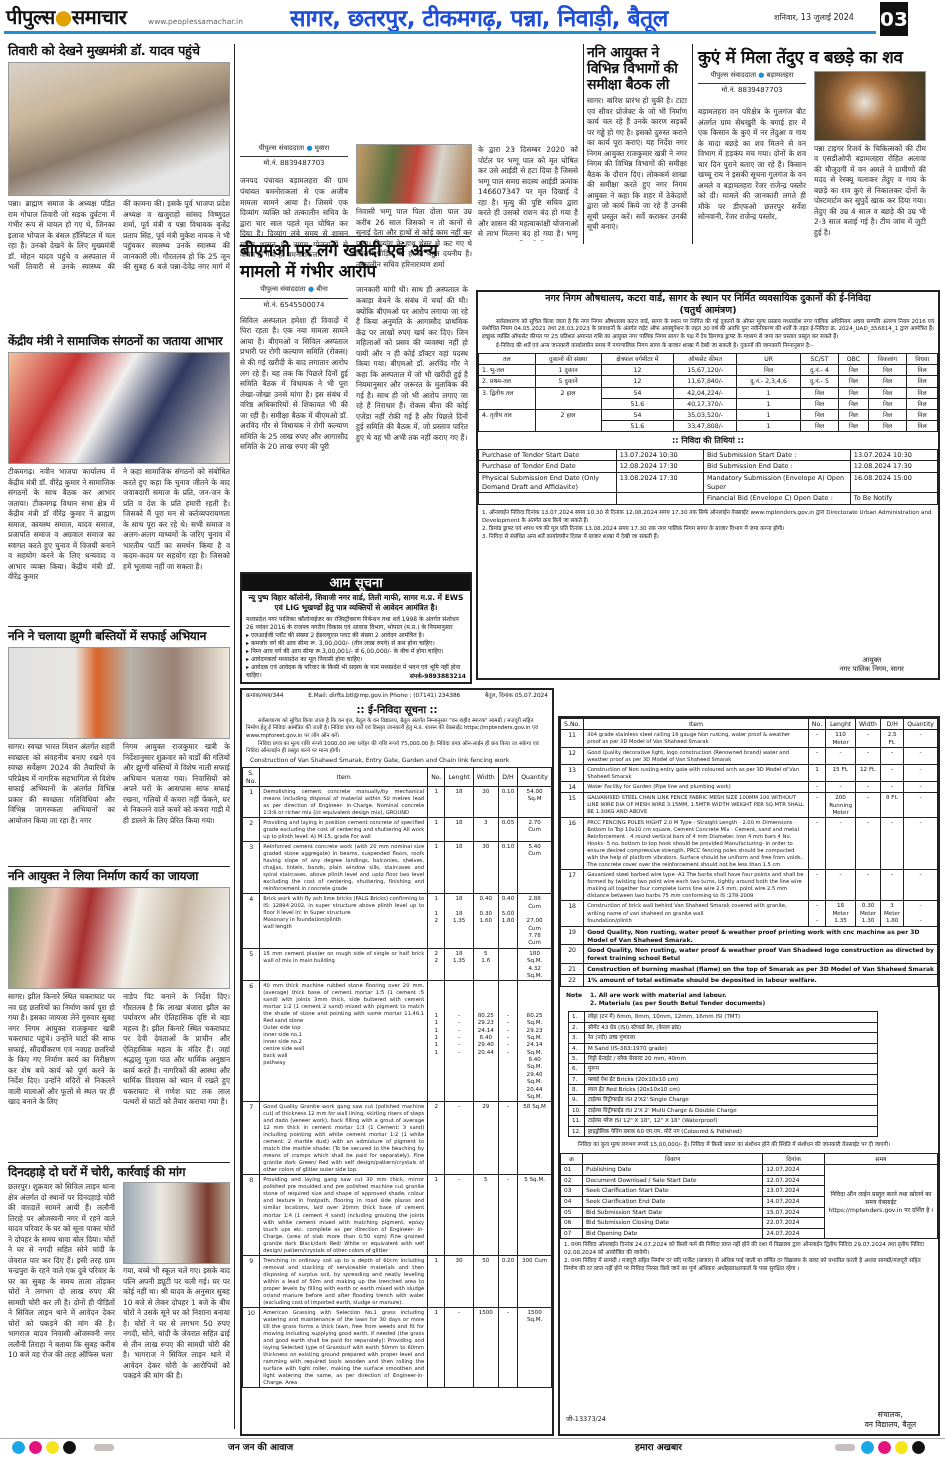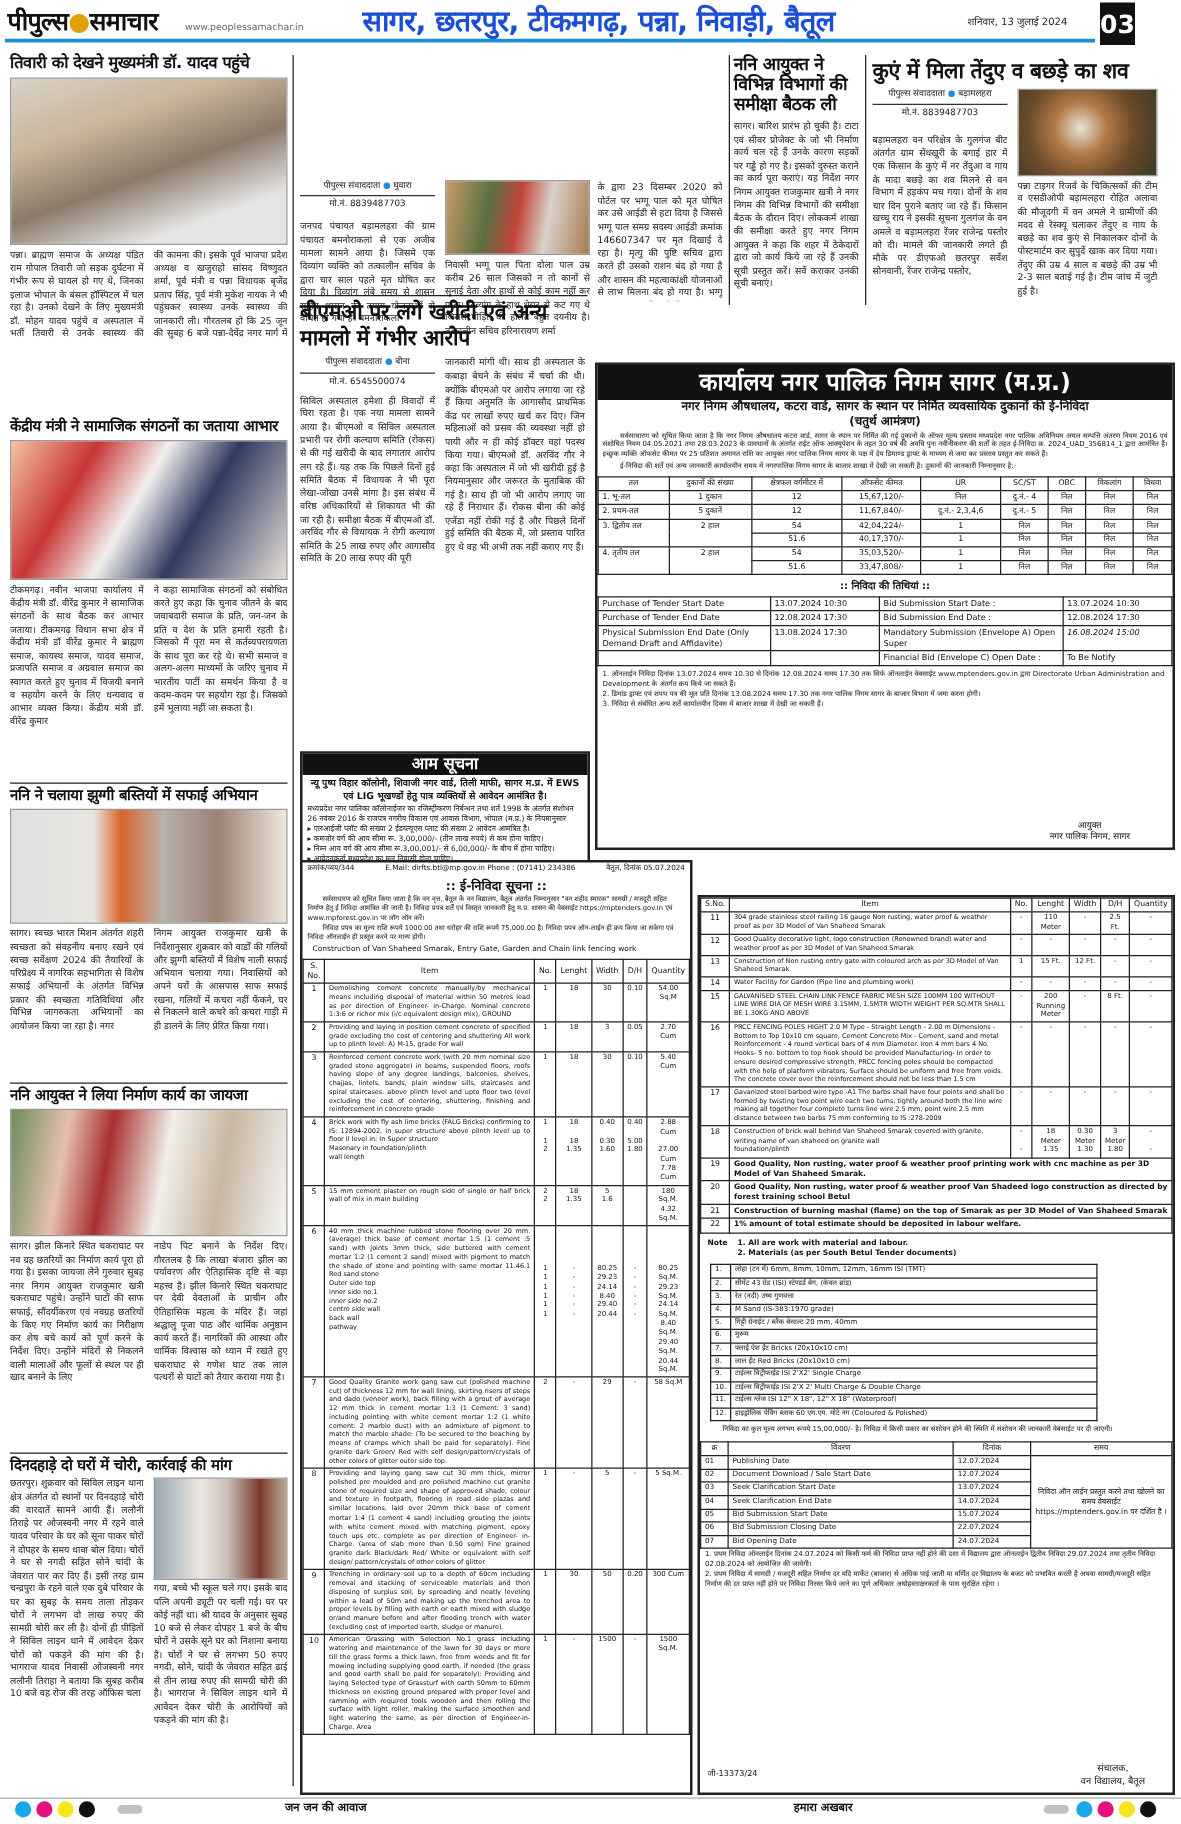--- a/index.html
+++ b/index.html
@@ -139,36 +139,35 @@
   <div style="display:flex;gap:8px;margin-top:4px">
     <div style="width:108px">
       <div class="byline"><span>पीपुल्स संवाददाता</span> <span class="b">●</span> <span>बीना</span></div>
       <div class="mob" style="margin-top:3px">मो.नं. 6545500074</div>
       <div class="txt" style="margin-top:6px;height:198px">सिविल अस्पताल हमेशा ही विवादों में घिरा रहता है। एक नया मामला सामने आया है। बीएमओ व सिविल अस्पताल प्रभारी पर रोगी कल्याण समिति (रोकस) से की गई खरीदी के बाद लगातार आरोप लग रहे हैं। यह तक कि पिछले दिनों हुई समिति बैठक में विधायक ने भी पूरा लेखा-जोखा उनसे मांगा है। इस संबंध में वरिष्ठ अधिकारियों से शिकायत भी की जा रही है। समीक्षा बैठक में बीएमओ डॉ. अरविंद गौर से विधायक ने रोगी कल्याण समिति के 25 लाख रुपए और आगासौद समिति के 20 लाख रुपए की पूरी</div>
     </div>
     <div class="txt" style="width:112px;height:232px">जानकारी मांगी थी। साथ ही अस्पताल के कबाड़ा बेचने के संबंध में चर्चा की थी। क्योंकि बीएमओ पर आरोप लगाया जा रहे हैं किया अनुमति के आगासौद प्राथमिक केंद्र पर लाखों रुपए खर्च कर दिए। जिन महिलाओं को प्रसव की व्यवस्था नहीं हो पायी और न ही कोई डॉक्टर वहां पदस्थ किया गया। बीएमओ डॉ. अरविंद गौर ने कहा कि अस्पताल में जो भी खरीदी हुई है नियमानुसार और जरूरत के मुताबिक की गई है। साथ ही जो भी आरोप लगाए जा रहे हैं निराधार हैं। रोकस बीना की कोई एजेंडा नहीं रोकी गई है और पिछले दिनों हुई समिति की बैठक में, जो प्रस्ताव पारित हुए थे वह भी अभी तक नहीं कराए गए हैं।</div>
   </div>
 </div>
 
-<div class="abs ad" style="left:240px;top:601px;width:232px;height:112px">
+<div class="abs ad" style="left:240px;top:572px;width:232px;height:112px">
   <div class="adhead" style="font-size:13px;height:17px;line-height:17px">आम सूचना</div>
   <div style="font-weight:bold;font-size:7.5px;text-align:center;padding:2px 3px;line-height:1.3">न्यू पुष्प विहार कॉलोनी, शिवाजी नगर वार्ड, तिली माफी, सागर म.प्र. में EWS एवं LIG भूखण्डों हेतु पात्र व्यक्तियों से आवेदन आमंत्रित है।</div>
   <div style="font-size:6px;padding:0 4px;line-height:1.35">मध्यप्रदेश नगर पालिका कॉलोनाईजर का रजिस्ट्रीकरण निर्बन्धन तथा शर्त 1998 के अंतर्गत संशोधन 26 नवंबर 2016 के राजपत्र नगरीय विकास एवं आवास विभाग, भोपाल (म.प्र.) के नियमानुसार</div>
   <ul style="list-style:none;font-size:6px;padding:0 4px;line-height:1.35">
     <li>▸ <span>एलआईजी प्लॉट की संख्या 2 ईडब्ल्यूएस प्लाट की संख्या 2 आवेदन आमंत्रित है।</span></li>
     <li>▸ <span>कमजोर वर्ग की आय सीमा रू. 3,00,000/- (तीन लाख रुपये) से कम होना चाहिए।</span></li>
     <li>▸ <span>निम्न आय वर्ग की आय सीमा रू.3,00,001/- से 6,00,000/- के बीच में होना चाहिए।</span></li>
     <li>▸ <span>आवेदनकर्ता मध्यप्रदेश का मूल निवासी होना चाहिए।</span></li>
     <li>▸ <span>आवेदक एवं आवेदक के परिवार के किसी भी सदस्य के नाम मध्यप्रदेश में भवन एवं भूमि नहीं होना चाहिए।</span></li>
   </ul>
   <div style="position:absolute;right:4px;bottom:2px;font-size:6px;font-weight:bold">संपर्क-9893883214</div>
 </div>
 
 <div class="abs ad" style="left:476px;top:290px;width:464px;height:390px">
-  <div class="adhead" style="font-size:19px;height:28px;line-height:28px">कार्यालय नगर पालिक निगम सागर (म.प्र.)</div>
   <div style="text-align:center;font-weight:bold;font-size:9.5px;line-height:1.25">नगर निगम औषधालय, कटरा वार्ड, सागर के स्थान पर निर्मित व्यवसायिक दुकानों की ई-निविदा</div>
   <div style="text-align:center;font-weight:bold;font-size:9.5px;line-height:1.25">(चतुर्थ आमंत्रण)</div>
   <div style="font-size:5.6px;padding:2px 4px;text-align:justify;line-height:1.35;text-indent:14px">सर्वसाधारण को सूचित किया जाता है कि नगर निगम औषधालय कटरा वार्ड, सागर के स्थान पर निर्मित की गई दुकानों के ऑफर मूल्य प्रस्ताव मध्यप्रदेश नगर पालिक अधिनियम अचल सम्पत्ति अंतरण नियम 2016 एवं संशोधित नियम 04.05.2021 तथा 28.03.2023 के प्रावधानों के अंतर्गत राईट ऑफ आक्यूपेशन के तहत 30 वर्ष की अवधि पुनः नवीनीकरण की शर्तों के तहत ई-निविदा क्र. 2024_UAD_356814_1 द्वारा आमंत्रित हैं। इच्छुक व्यक्ति ऑफसेट कीमत पर 25 प्रतिशत अमानत राशि का आयुक्त नगर पालिक निगम सागर के पक्ष में देय डिमाण्ड ड्राफ्ट के माध्यम से जमा कर प्रस्ताव प्रस्तुत कर सकते हैं।</div>
   <div style="font-size:5.6px;padding:0 4px;line-height:1.35;text-indent:14px">ई-निविदा की शर्तें एवं अन्य जानकारी कार्यालयीन समय में नगरपालिक निगम सागर के बाजार शाखा में देखी जा सकती है। दुकानों की जानकारी निम्नानुसार है:-</div>
   <table class="tbl" style="width:100%;margin-top:3px">
     <thead>
         <tr id="shop-head">
           <th style="white-space: pre-line;">तल</th>
           <th style="white-space: pre-line;">दुकानों की संख्या</th>
           <th style="white-space: pre-line;">क्षेत्रफल वर्गमीटर में</th>
@@ -257,21 +256,21 @@
         <tr>
           <td style="width: 30%; font-size: 6.5px; white-space: pre-line;">Purchase of Tender End Date</td>
           <td style="width: 19%; font-size: 6.5px; white-space: pre-line;">12.08.2024    17:30</td>
           <td style="width: 32%; font-size: 6.5px; white-space: pre-line;">Bid Submission End Date :</td>
           <td style="font-size: 6.5px; white-space: pre-line;">12.08.2024    17:30</td>
         </tr>
         <tr>
           <td style="width: 30%; font-size: 6.5px; white-space: pre-line;">Physical Submission End Date (Only Demand Draft and Affidavite)</td>
           <td style="width: 19%; font-size: 6.5px; white-space: pre-line;">13.08.2024    17:30</td>
           <td style="width: 32%; font-size: 6.5px; white-space: pre-line;">Mandatory Submission (Envelope A) Open Super</td>
-          <td style="font-size: 6.5px; white-space: pre-line; font-style: italic;">16.08.2024    15:00</td>
+          <td style="font-size: 6.5px; white-space: pre-line;">16.08.2024    15:00</td>
         </tr>
         <tr>
           <td style="width: 30%; font-size: 6.5px; white-space: pre-line;"></td>
           <td style="width: 19%; font-size: 6.5px; white-space: pre-line;"></td>
           <td style="width: 32%; font-size: 6.5px; white-space: pre-line;">Financial Bid (Envelope C) Open Date :</td>
           <td style="font-size: 6.5px; white-space: pre-line;">To Be Notify</td>
         </tr>
       </tbody>
     </table>
   <div style="font-size:5.6px;padding:3px 4px;line-height:1.45">

